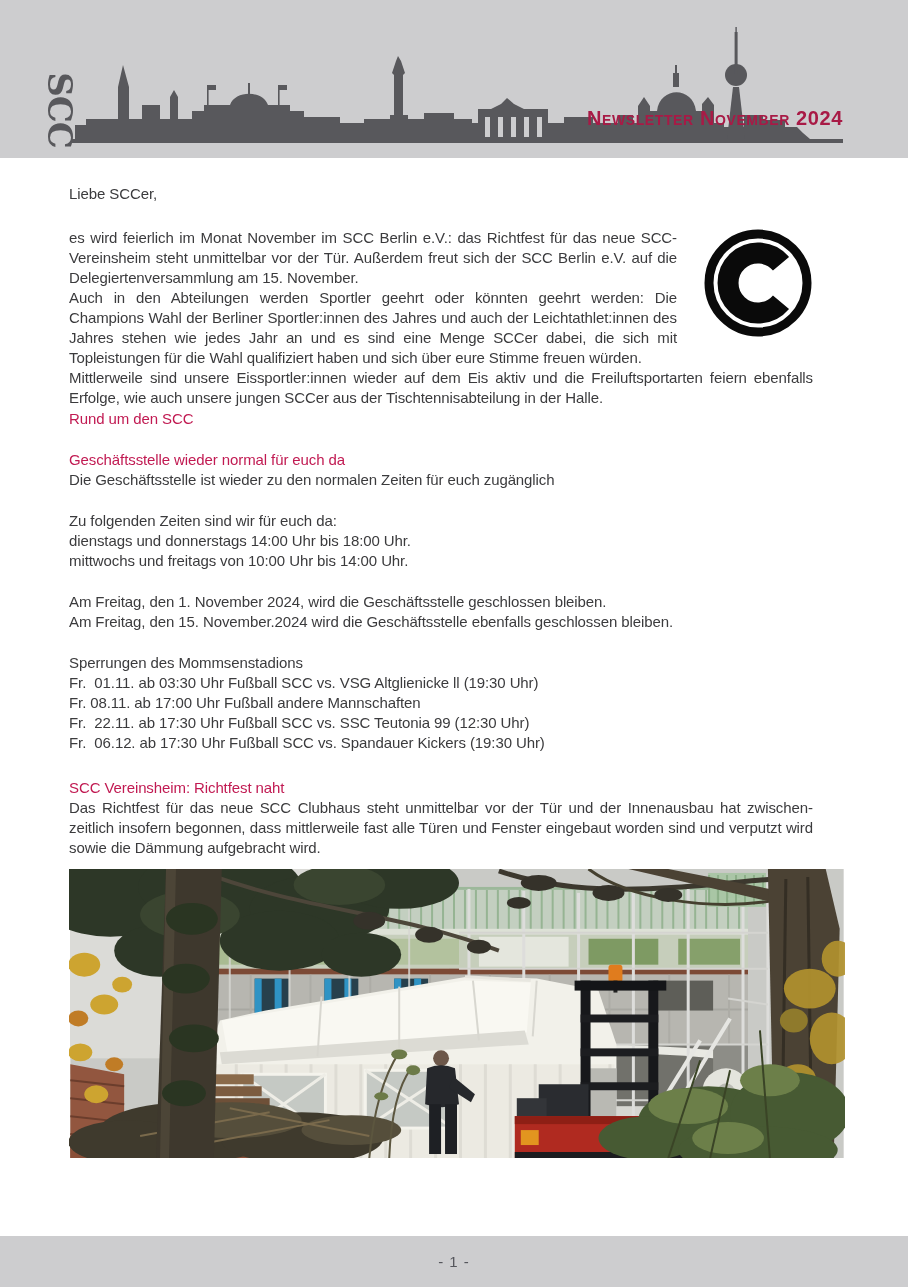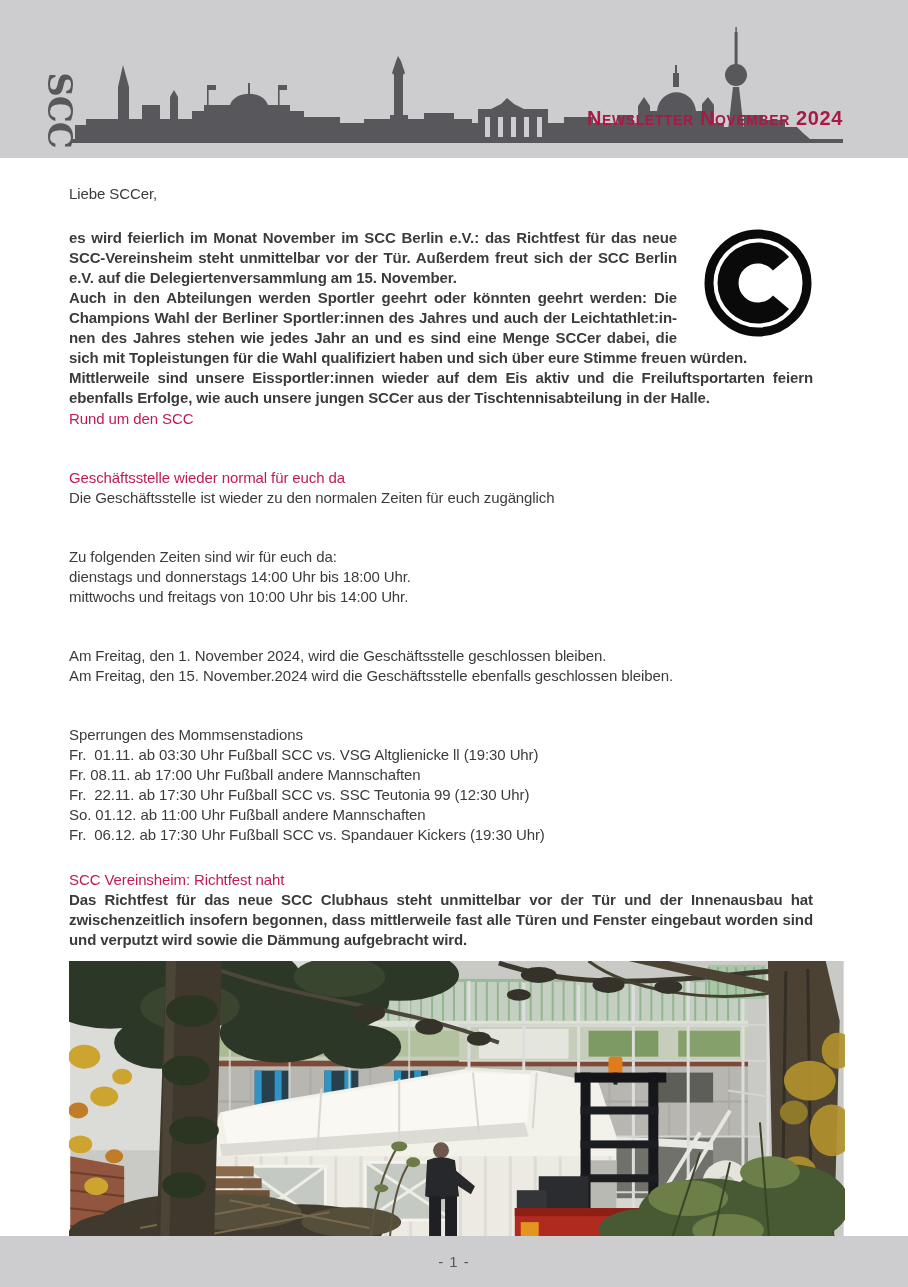--- a/index.html
+++ b/index.html
@@ -30,26 +30,26 @@
     font-weight:bold;font-size:20px;font-variant:small-caps;letter-spacing:.6px;
     color:var(--title-red);
   }
   
   main{
     position:absolute;top:158px;left:0;width:876px;box-sizing:border-box;
     padding:26px 63px 0 69px;
     font-size:15px;line-height:20px;color:var(--text-color);letter-spacing:-.1px;
   }
   main p,main h2{margin:0;padding:0;font-size:15px;line-height:20px;font-weight:normal;}
-  .just{text-align:justify;font-weight:bold;}
+  .just{text-align:justify;}
   .pre{white-space:pre-wrap;}
   .red{color:var(--accent-red);}
   .mb24{margin-bottom:24px;}
   .g19{margin-top:1px;}
-  .g21{margin-top:39px;}
+  .g21{margin-top:21px;}
   .g25{margin-top:25px;}
   .copyright-float{
     float:right;width:116px;height:110px;margin:0 0 6px 20px;
     display:flex;align-items:flex-start;justify-content:flex-end;
   }
   .photo{
     margin-top:11px;width:776px;height:289px;overflow:hidden;position:relative;clear:both;
   }
   
   footer{
@@ -113,21 +113,20 @@
   <p>dienstags und donnerstags 14:00 Uhr bis 18:00 Uhr.</p>
   <p>mittwochs und freitags von 10:00 Uhr bis 14:00 Uhr.</p>
 
   <p class="g21">Am Freitag, den 1. November 2024, wird die Geschäftsstelle geschlossen bleiben.</p>
   <p>Am Freitag, den 15. November.2024 wird die Geschäftsstelle ebenfalls geschlossen bleiben.</p>
 
   <p class="g21">Sperrungen des Mommsenstadions</p>
   <p class="pre">Fr.  01.11. ab 03:30 Uhr Fußball SCC vs. VSG Altglienicke ll (19:30 Uhr)</p>
   <p class="pre">Fr. 08.11. ab 17:00 Uhr Fußball andere Mannschaften</p>
   <p class="pre">Fr.  22.11. ab 17:30 Uhr Fußball SCC vs. SSC Teutonia 99 (12:30 Uhr)</p>
-  <p class="pre">So. 01.12. ab 11:00 Uhr Fußball andere Mannschaften</p>
   <p class="pre">Fr.  06.12. ab 17:30 Uhr Fußball SCC vs. Spandauer Kickers (19:30 Uhr)</p>
 
   <h2 class="red g25">SCC Vereinsheim: Richtfest naht</h2>
   <p class="just">Das Richtfest für das neue SCC Clubhaus steht unmittelbar vor der Tür und der Innenausbau hat zwischen­zeitlich insofern begonnen, dass mittlerweile fast alle Türen und Fenster eingebaut worden sind und ver­putzt wird sowie die Dämmung aufgebracht wird.</p>
 
   <div class="photo">
     <svg width="776" height="289" viewBox="0 0 776 290" aria-hidden="true">
 
       <rect width="776" height="290" fill="#c9cac6"></rect>
       <rect x="0" y="0" width="380" height="190" fill="#dbdbd7"></rect>

